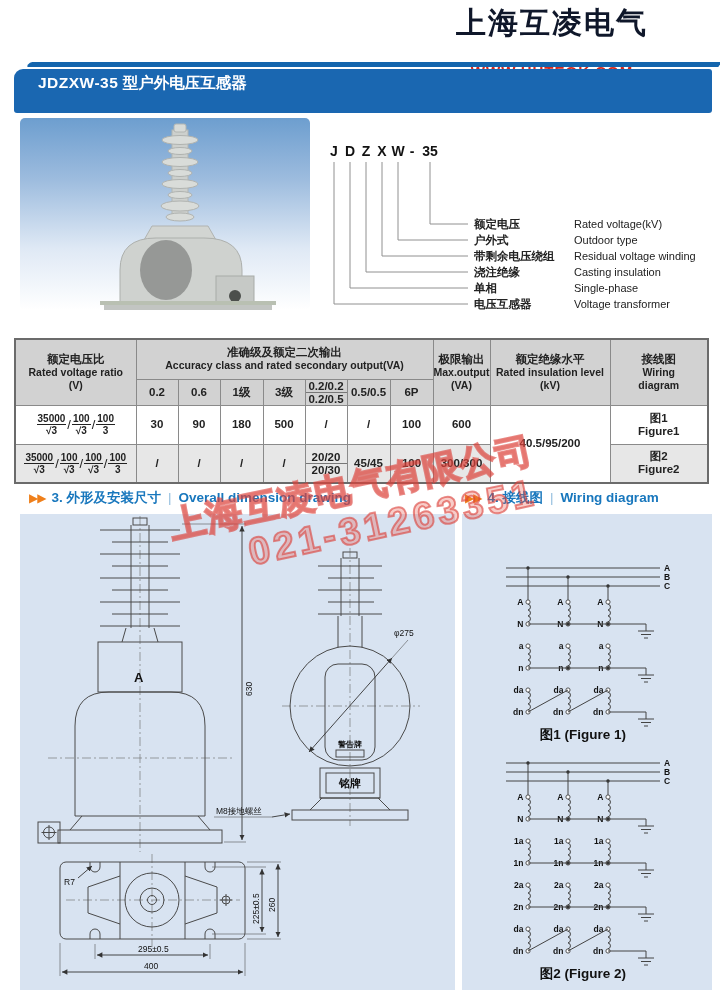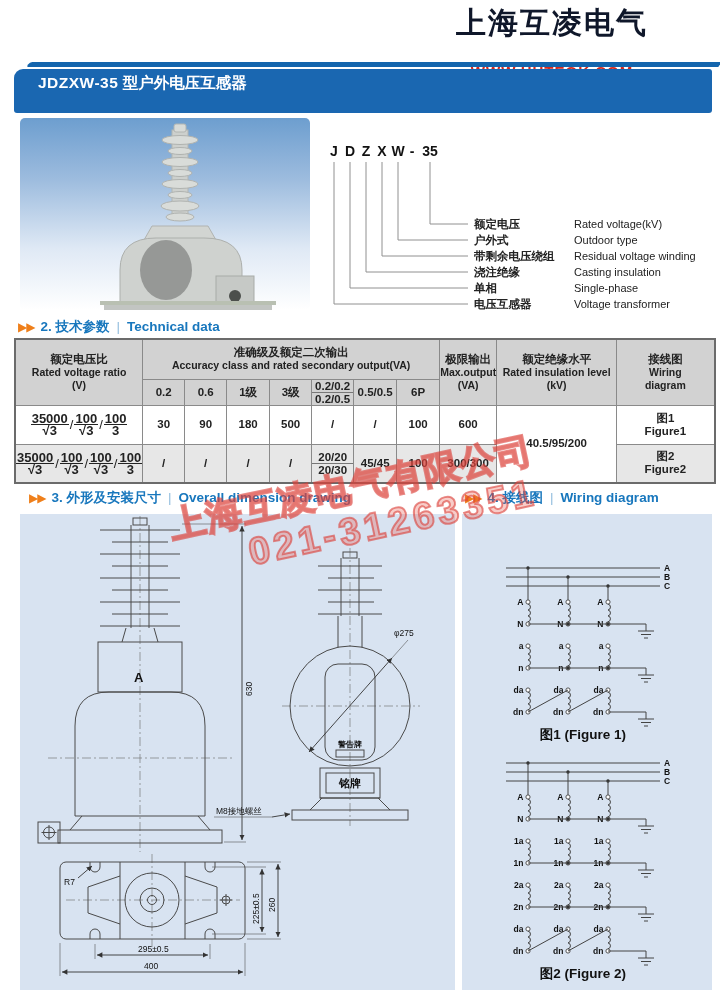--- a/index.html
+++ b/index.html
@@ -45,21 +45,21 @@
   tr.h td,tr.h2 td{background:#d2d2d2;font-weight:700;}
   tr.h{height:40px;} tr.h2{height:25px;font-size:11.5px;}
   tr.r1{height:39px;} tr.r2{height:39px;background:#e7e7e7;}
   tr.r1 td,tr.r2 td{font-weight:600;font-size:11.5px;}
   td.ins{background:#fff;}
   .hz{font-size:11.5px;} .he{font-size:10.5px;font-weight:700;}
   .stack div{line-height:12px;padding:0 1px;}
   .stack .st2{border-top:1px solid #777;}
   .figcell div{line-height:13px;}
   .ratio{display:flex;align-items:center;justify-content:center;}
-  .frac{display:inline-block;text-align:center;font-size:13px;font-weight:700;line-height:9px;vertical-align:middle;}
+  .frac{display:inline-block;text-align:center;font-size:10px;font-weight:700;line-height:9px;vertical-align:middle;}
   .fnum{display:block;border-bottom:1px solid #222;padding:0 1px 1px;}
   .fden{display:block;padding-top:1px;}
   .fsep{font-size:13px;font-weight:400;margin:0 1px;}
 
   
   .watermark{position:absolute;left:165px;top:503px;z-index:60;transform:rotate(-12deg);
              transform-origin:0 0;pointer-events:none;color:rgba(233,85,72,.30);
              -webkit-text-stroke:2px rgba(219,62,55,.6);font-weight:700;}
   .watermark .wm1{font-size:36px;letter-spacing:1px;}
   .watermark .wm2{font-size:38px;letter-spacing:4px;margin:-4px 0 0 72px;}
@@ -144,23 +144,20 @@
     <text class="zh" x="152" y="152">单相</text>
     <text class="zh" x="152" y="168">电压互感器</text>
     <text class="en" x="252" y="88">Rated voltage(kV)</text>
     <text class="en" x="252" y="104">Outdoor type</text>
     <text class="en" x="252" y="120">Residual voltage winding</text>
     <text class="en" x="252" y="136">Casting insulation</text>
     <text class="en" x="252" y="152">Single-phase</text>
     <text class="en" x="252" y="168">Voltage transformer</text>
   </svg>
 
-  <div class="sec" style="left:18px;top:318px;">
-    <span class="arr">▶▶</span><span class="zh">2. 技术参数</span><span class="sep">|</span><span class="en">Technical data</span>
-  </div>
 
   <table class="tech">
     <colgroup>
       <col style="width:121px">
         <col style="width:42px">
         <col style="width:42px">
         <col style="width:43px">
       <col style="width:42px">
         <col style="width:42px">
         <col style="width:43px">

